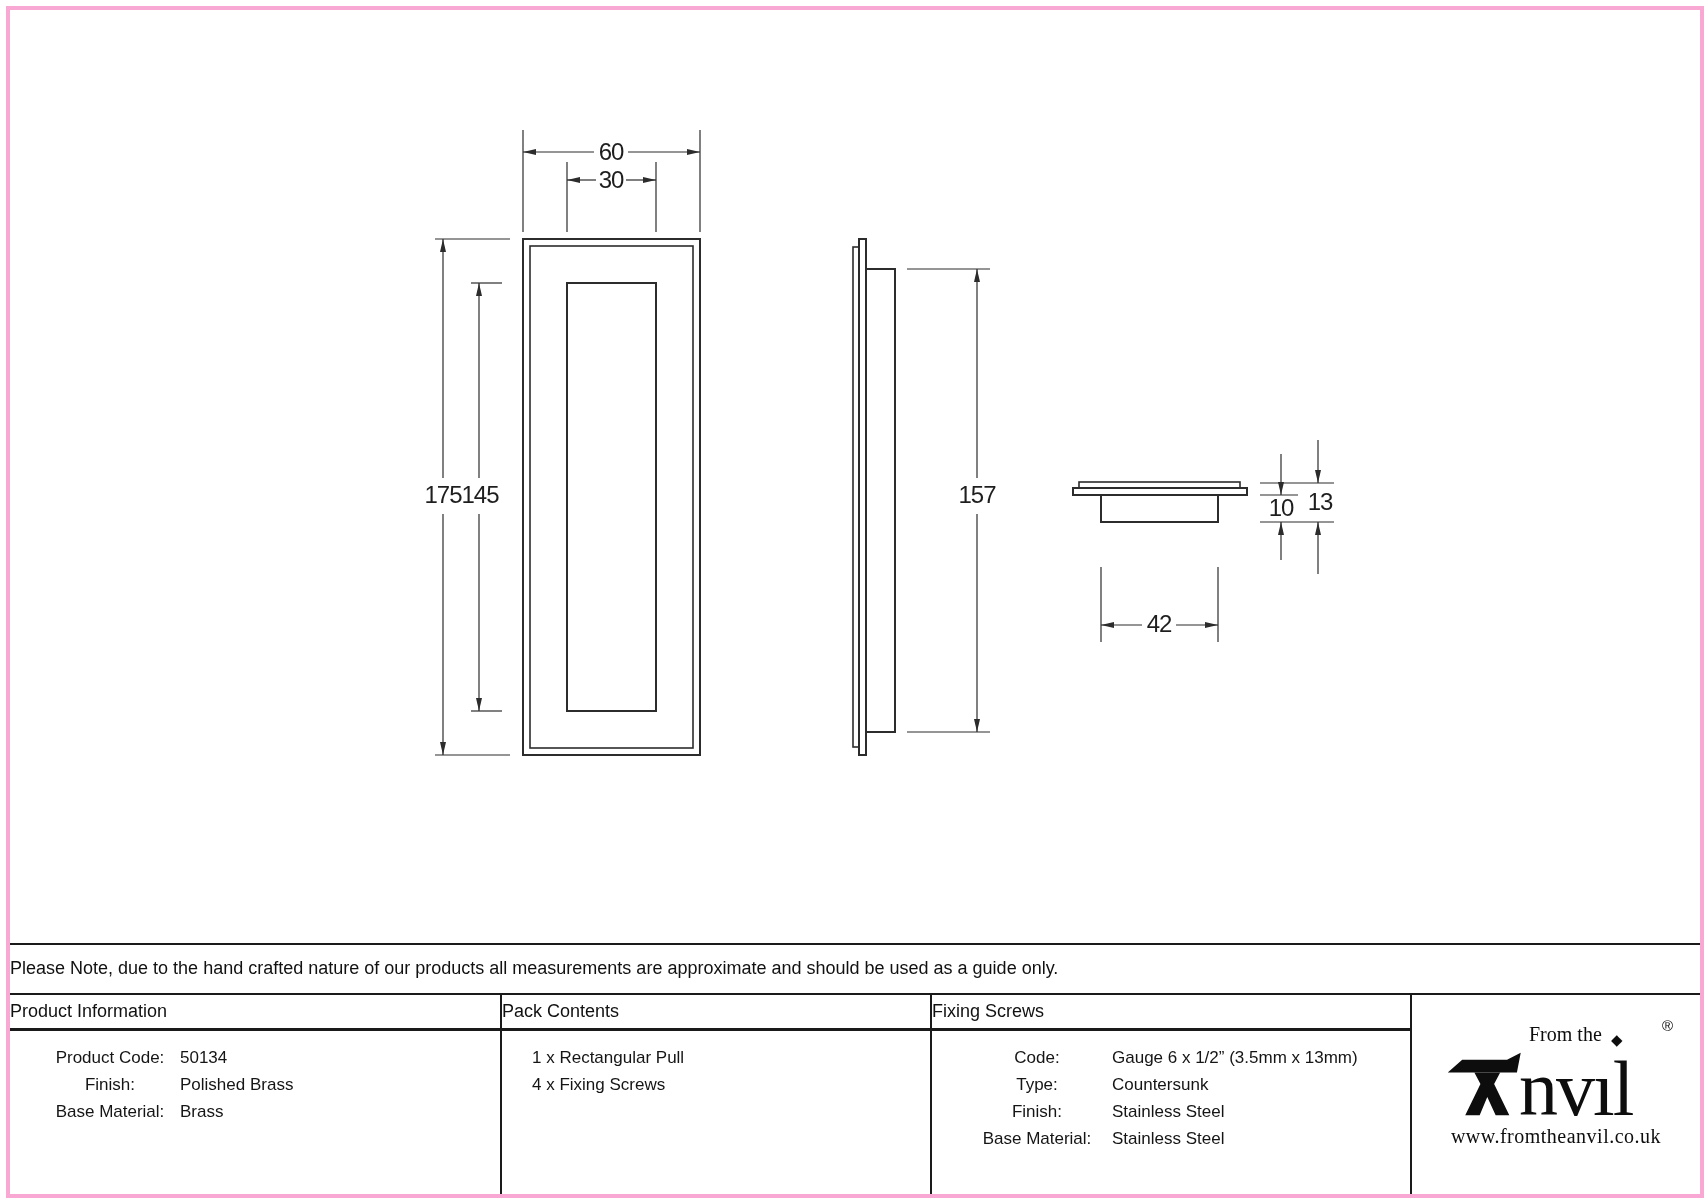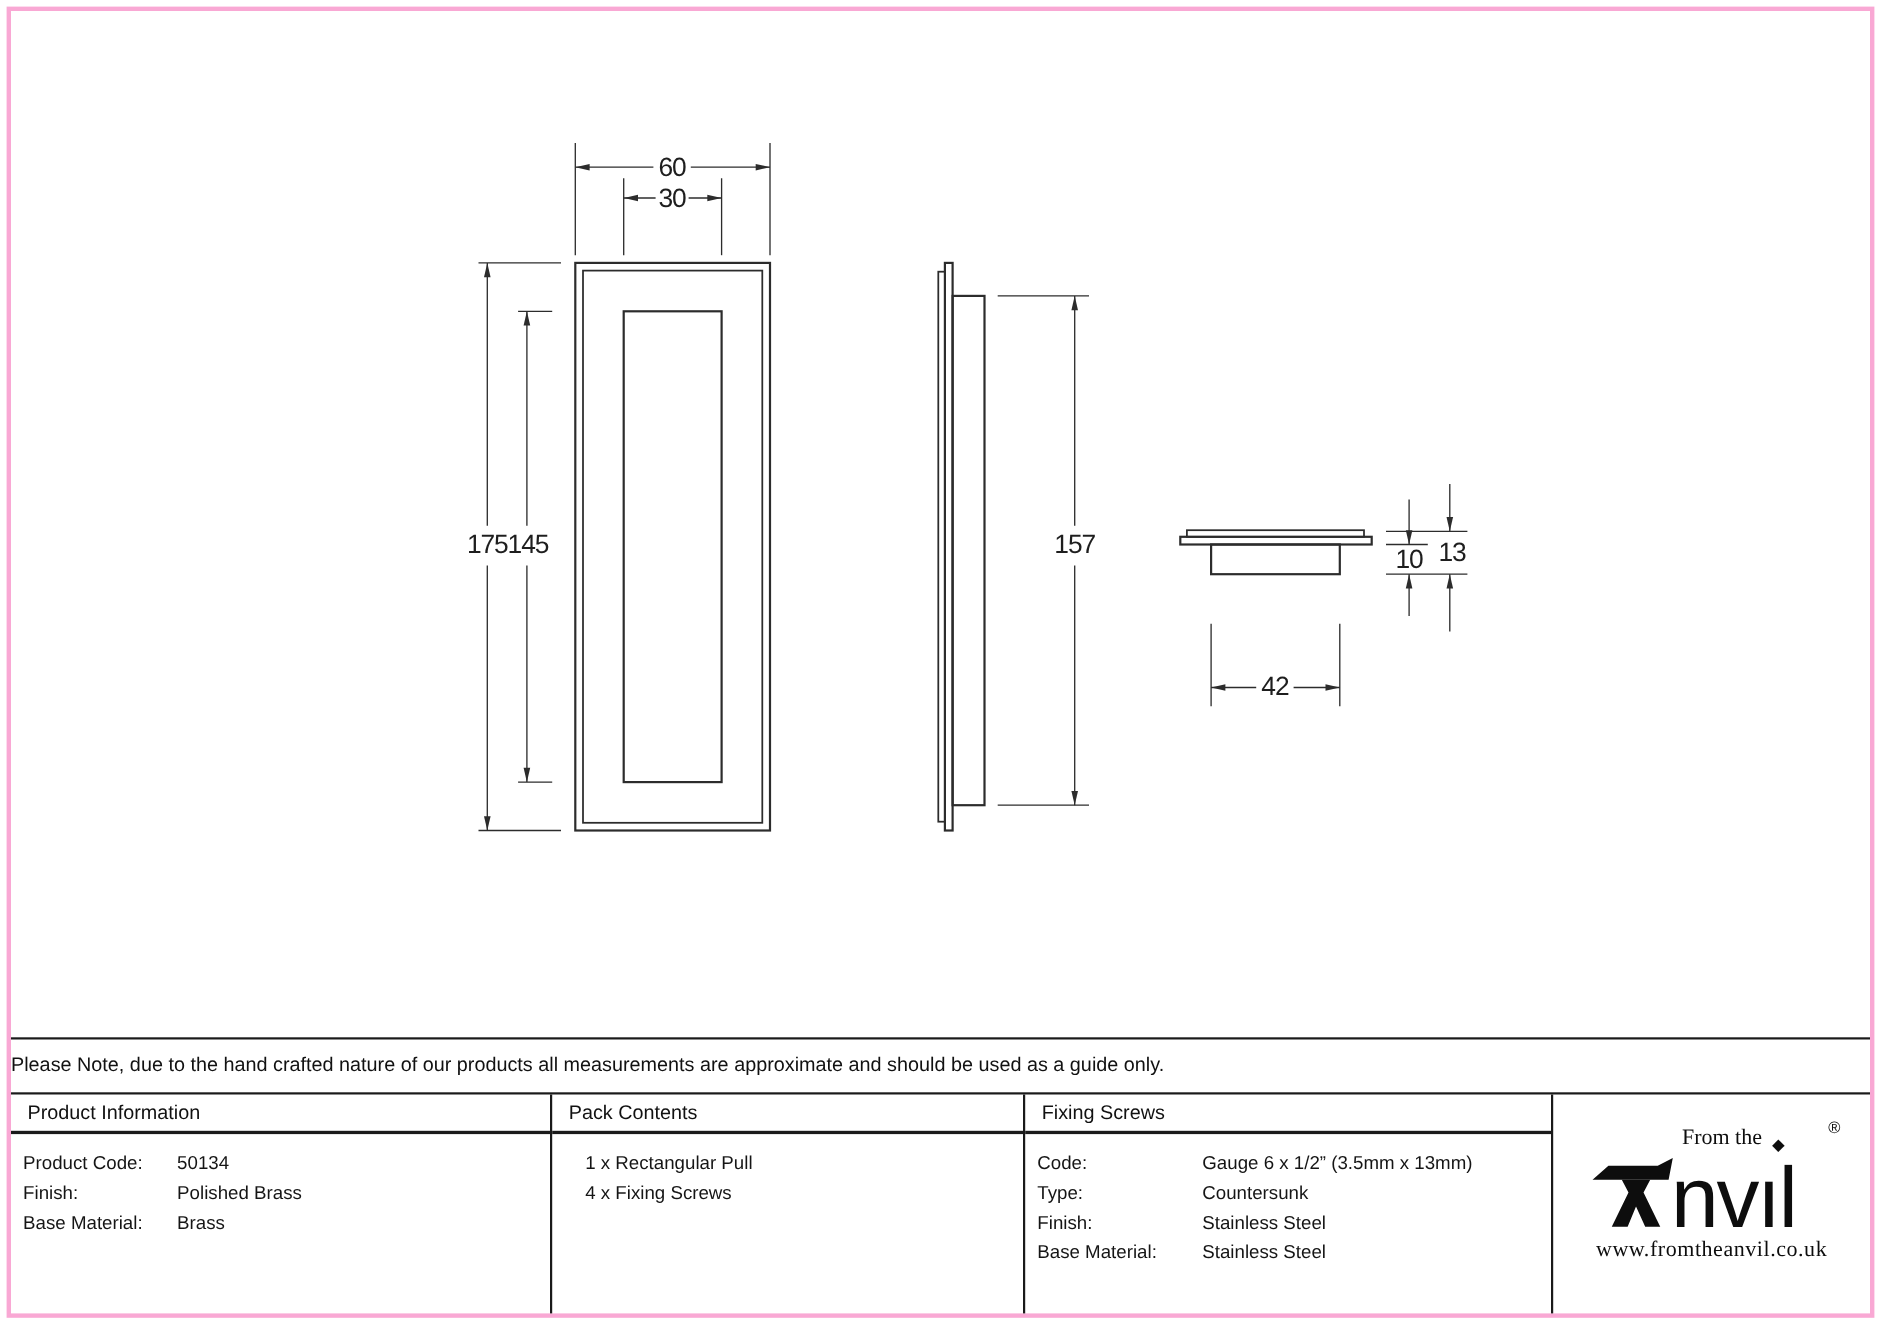--- a/index.html
+++ b/index.html
@@ -17,32 +17,32 @@
   
   .info-table{position:absolute;left:0;top:983px;width:100%;bottom:0;
               border-top:2px solid #1a1a1a;display:flex;box-sizing:border-box;}
   .col{box-sizing:border-box;height:100%;}
   .col + .col{border-left:2px solid #1a1a1a;}
   .col-product{width:490px;}
   .col-pack{width:430px;}
   .col-screws{width:480px;}
   .col-brand{flex:1;display:flex;flex-direction:column;align-items:center;justify-content:flex-start;}
   .col-header{height:33px;border-bottom:3px solid #1a1a1a;display:flex;align-items:center;
-              padding-left:15px;font-size:18px;color:#111;}
+              font-size:18px;color:#111;}
   .col-body{padding-top:13px;}
   .trow{display:flex;font-size:17px;line-height:27px;color:#151515;}
-  .trow .lbl{flex:0 0 auto;padding-left:11px;}
+  .trow .lbl{flex:0 0 auto;padding-left:30px;text-align:center;}
   .col-product .lbl{width:140px;}
   .col-screws  .lbl{width:150px;}
   .pitem{font-size:17px;line-height:27px;padding-left:30px;color:#151515;}
 
   
   .logo{position:relative;width:218px;height:100px;margin-top:26px;}
   .anvil-icon{position:absolute;left:0;bottom:2px;width:76px;height:70px;}
-  .nvil{position:absolute;left:72px;bottom:0;font-family:Liberation Sans, sans-serif;
+  .nvil{position:absolute;left:72px;bottom:0;font-family:Liberation Serif, serif;
         font-size:78px;line-height:0.82;letter-spacing:-2px;color:#0d0d0d;}
   .from-the{position:absolute;top:2px;left:82px;font-family:"Liberation Serif",serif;
             font-size:20px;color:#0d0d0d;white-space:nowrap;}
   .diamond{position:absolute;top:10px;left:164px;font-size:15px;color:#0d0d0d;}
   .reg{position:absolute;top:-4px;right:-8px;font-size:15px;color:#0d0d0d;}
   .website{margin-top:4px;font-family:"Liberation Serif",serif;
            font-size:20px;letter-spacing:0.5px;color:#0d0d0d;}
 
   
   .outline{fill:none;stroke:#2c2c2c;stroke-width:2;}

